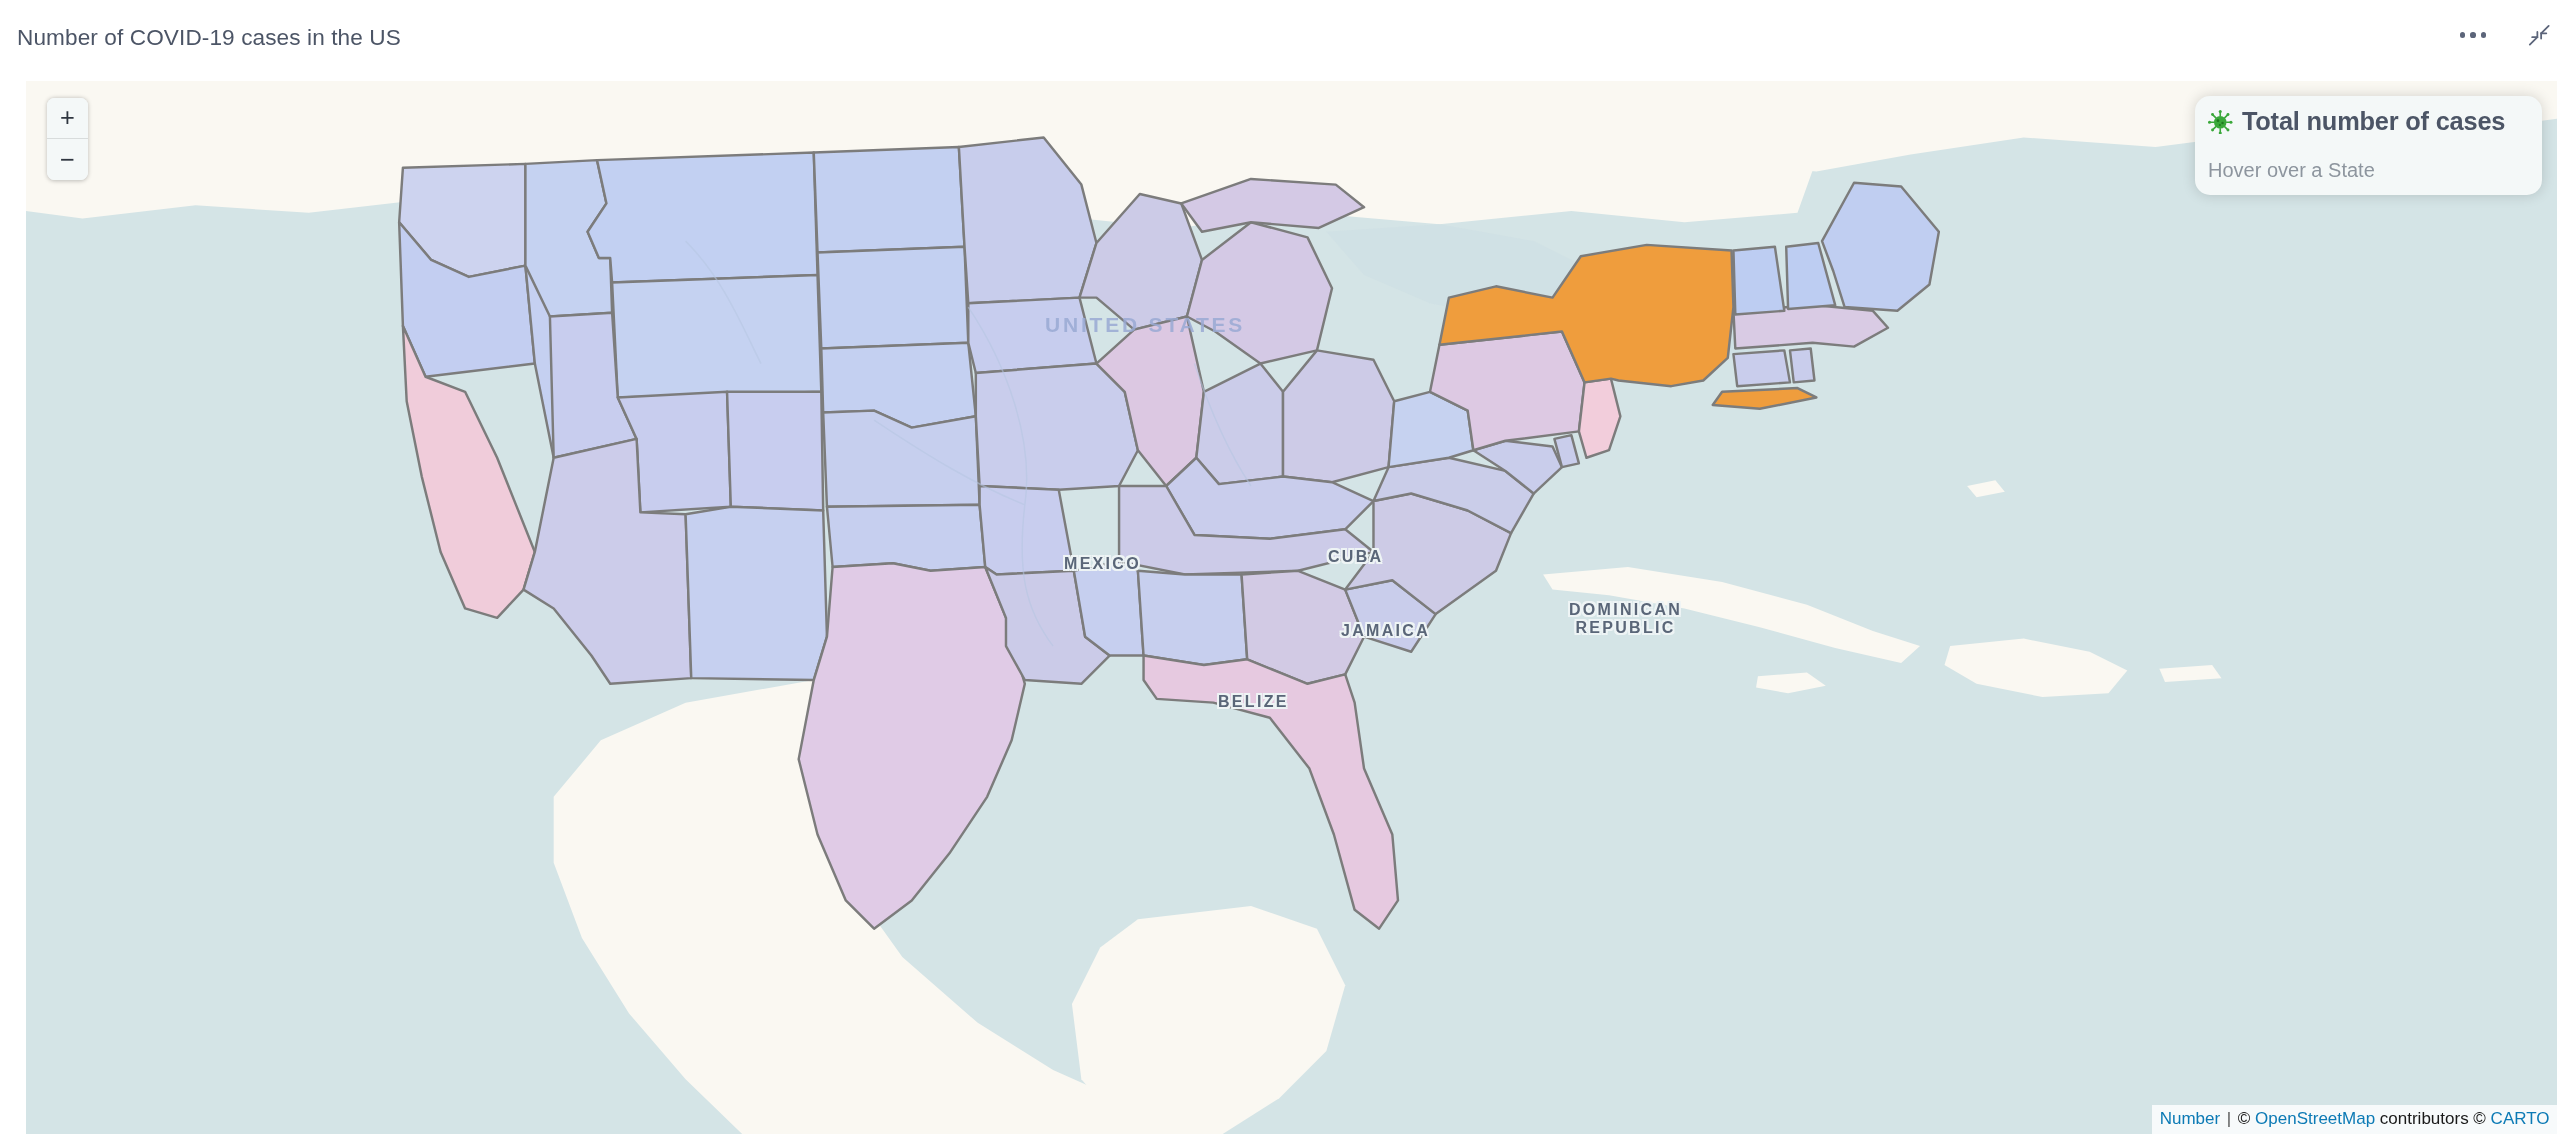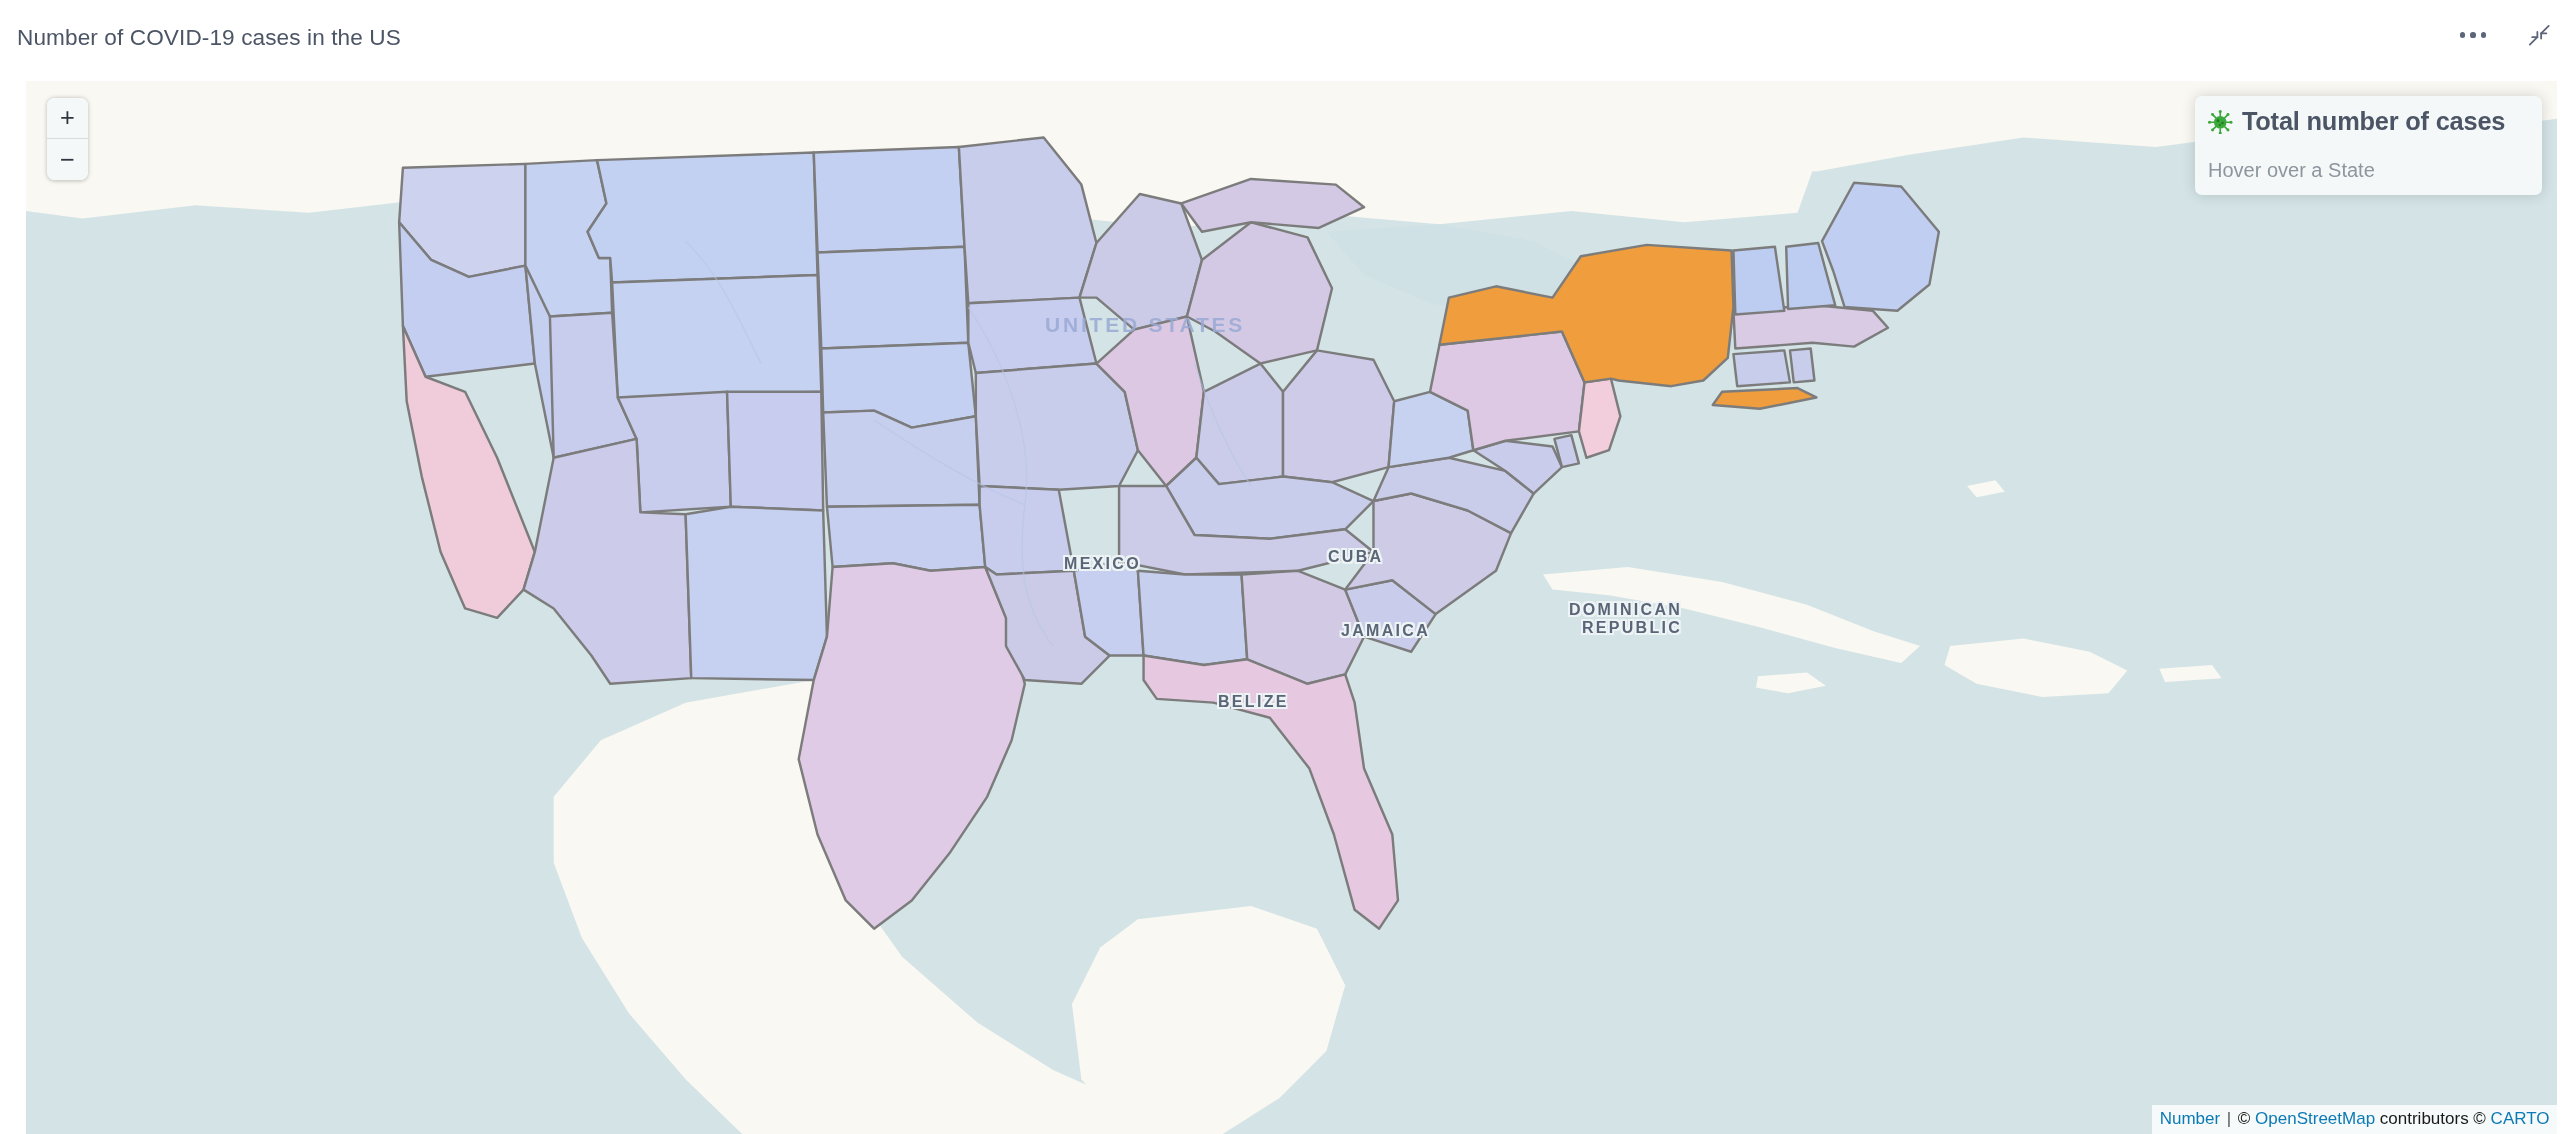--- a/index.html
+++ b/index.html
@@ -108,21 +108,21 @@
     border: none;
     font-family: "Liberation Sans", sans-serif;
   }
   #zoom-in-button { border-bottom: 0.9px solid #d8dcdc; }
 
   
   #info-box {
     position: absolute;
     right: 15px; top: 15px;
     background: #f4f8f8;
-    border-radius: 7px;
+    border-radius: 15px;
     padding: 11.3px 17px 13px 13px;
     box-shadow: 0 0 14px rgba(0,0,0,.16);
     min-width: 347px;
     z-index: 30;
   }
   #info-title-row {
     display: flex; align-items: center; gap: 9.4px;
   }
   #virus-icon {
     width: 24.5px; height: 24.5px;
@@ -394,21 +394,21 @@
         <path d="M900,360 C960,400 1010,430 1060,450"></path>
         <path d="M1240,300 C1260,360 1280,400 1300,430"></path>
         <path d="M700,170 C740,210 760,260 780,300"></path>
       </g>
     </svg>
 
     <div class="country-label us" style="left:1019px; top:232px;">UNITED STATES</div>
     <div class="country-label" style="left:1038px; top:474px;">MEXICO</div>
     <div class="country-label" style="left:1302px; top:467px;">CUBA</div>
     <div class="country-label" style="left:1315px; top:541px;">JAMAICA</div>
-    <div class="country-label" style="left:1543px; top:520px; white-space:pre-line;text-align:right;">DOMINICAN
+    <div class="country-label" style="left:1543px; top:520px; white-space:pre-line;">DOMINICAN
 REPUBLIC</div>
     <div class="country-label" style="left:1148px; top:612px;margin-left:44px;">BELIZE</div>
 
     <div id="zoom-control">
       <div class="zoom-btn" id="zoom-in-button">+</div>
       <div class="zoom-btn" id="zoom-out-button">−</div>
     </div>
 
     <div id="info-box">
       <div id="info-title-row">

